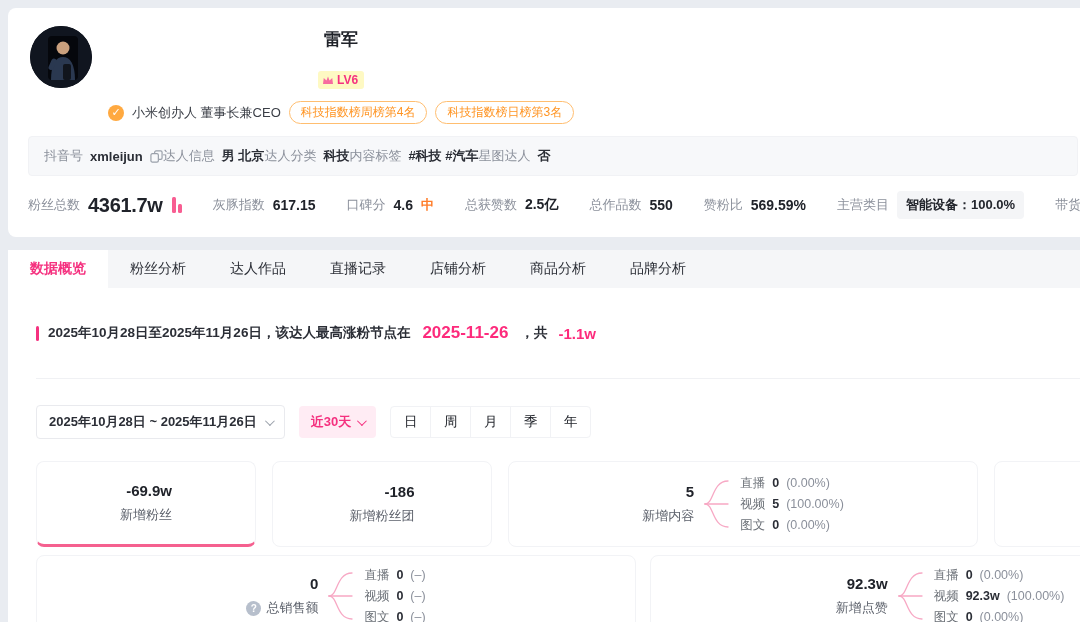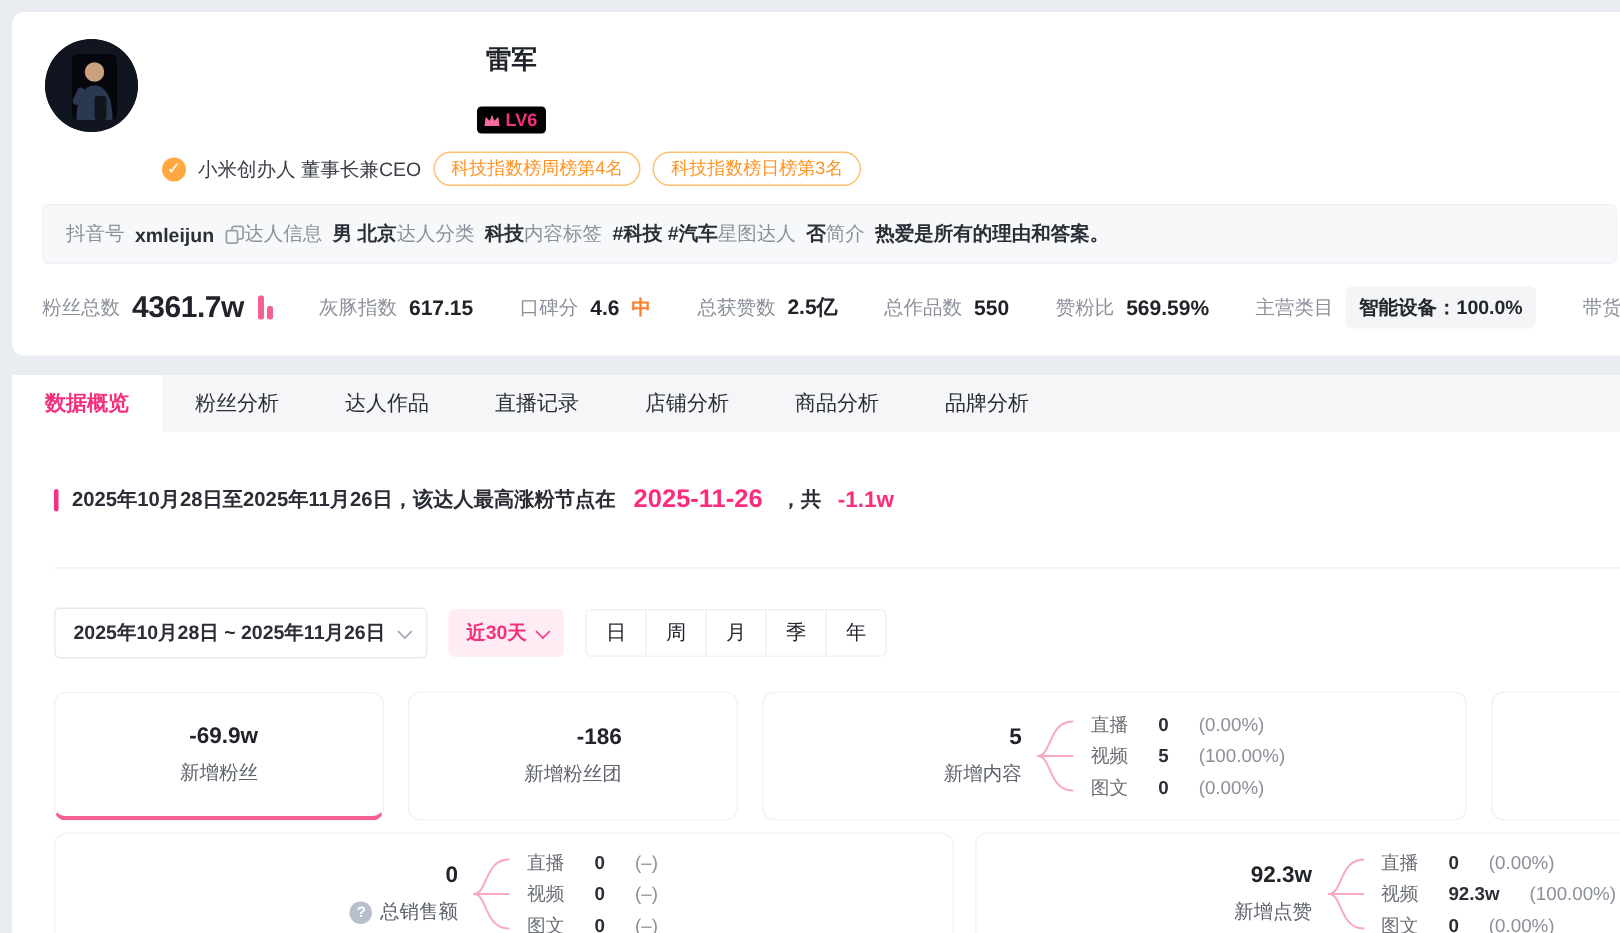--- a/index.html
+++ b/index.html
@@ -6,21 +6,21 @@
   html,body { width:1080px; height:622px; overflow:hidden; background:#e9ecf1;
     font-family:"Liberation Sans","DejaVu Sans",sans-serif; color:#2b2e36; font-size:13px; }
 
   
   .top-card { margin:8px 0 0 8px; width:1090px; background:#fff; border-radius:8px; }
   .profile-row { display:flex; align-items:flex-start; padding:18px 22px 12px; gap:16px; }
   .avatar { width:62px; height:62px; border-radius:50%; overflow:hidden; flex:0 0 62px; background:#10151f; }
   .p-main { padding-top:2px; }
   .name-line { display:flex; align-items:center; gap:20px;flex-direction:column; }
   .p-name { font-size:17px; font-weight:700; color:#20232a; }
-  .lv-badge { display:inline-flex; align-items:center; gap:3px; background:#000000; border-radius:3px;
+  .lv-badge { display:inline-flex; align-items:center; gap:3px; background:#fef9c3; border-radius:3px;
     padding:2px 6px 2px 4px; color:#f5317f; font-weight:700; font-size:12px; }
   .desc-line { display:flex; align-items:center; gap:8px; margin-top:12px; }
   .vcheck { width:16px; height:16px; border-radius:50%; background:#ffa940; color:#fff; font-size:11px;
     display:inline-flex; align-items:center; justify-content:center; font-weight:700; }
   .p-desc { font-size:13px; color:#3a3e46; }
   .rank-pill { border:1px solid #ffbe70; color:#ff9422; border-radius:999px; padding:2px 11px; font-size:12px; }
 
   .info-strip { margin:0 20px; background:#f7f8fa; border:1px solid #f1f2f5; border-radius:4px;
     padding:10px 15px; display:flex; align-items:center; white-space:nowrap; overflow:hidden; }
   .info-item { display:flex; align-items:center; gap:7px; }
@@ -72,21 +72,21 @@
     display:flex; align-items:center; justify-content:center; gap:10px; flex:0 0 auto; }
   .m-card.selected { border-bottom:3px solid #f5608f; }
   .w-s { width:220px; } .w-m { width:470px; } .w-l { width:600px; }
   .kv { text-align:right; }
   .k-value { font-size:15px; font-weight:700; color:#20232a; }
   .k-label { margin-top:7px; color:#5c616b; display:flex; align-items:center; gap:5px; justify-content:center; }
   .help-dot { width:15px; height:15px; border-radius:50%; background:#b7bfcc; color:#fff; font-size:10px;
     font-weight:700; display:inline-flex; align-items:center; justify-content:center; }
   .tree { display:flex; align-items:center; }
   .bk-rows { display:flex; flex-direction:column; gap:4px; }
-  .bk-row { display:flex; align-items:center; gap:20px; font-size:12.5px; }
+  .bk-row { display:flex; align-items:center; gap:7px; font-size:12.5px; }
   .bk-label { color:#6b7077; }
   .bk-value { color:#2b2e36; font-weight:600; }
   .bk-pct { color:#8b909b; }
   .cards-row.bottom { margin-top:8px; gap:14px; }
   .cards-row.bottom .m-card { height:82px; }
 </style>
 </head>
 <body>
 
 <div class="top-card">
@@ -138,24 +138,20 @@
       <span class="i-value">科技</span>
     </div>
     <div class="info-item">
       <span class="i-label">内容标签</span>
       <span class="i-value">#科技 #汽车</span>
     </div>
     <div class="info-item">
       <span class="i-label">星图达人</span>
       <span class="i-value">否</span>
     </div>
-    <div class="info-item">
-      <span class="i-label">简介</span>
-      <span class="i-value">热爱是所有的理由和答案。</span>
-    </div>
   </div>
 
   <div class="stats-row">
     <div class="stat">
       <span class="s-label">粉丝总数</span>
       <span class="s-value big">4361.7w</span>
       <span class="bars-icon">
           <i></i>
           <i></i>
         </span>

